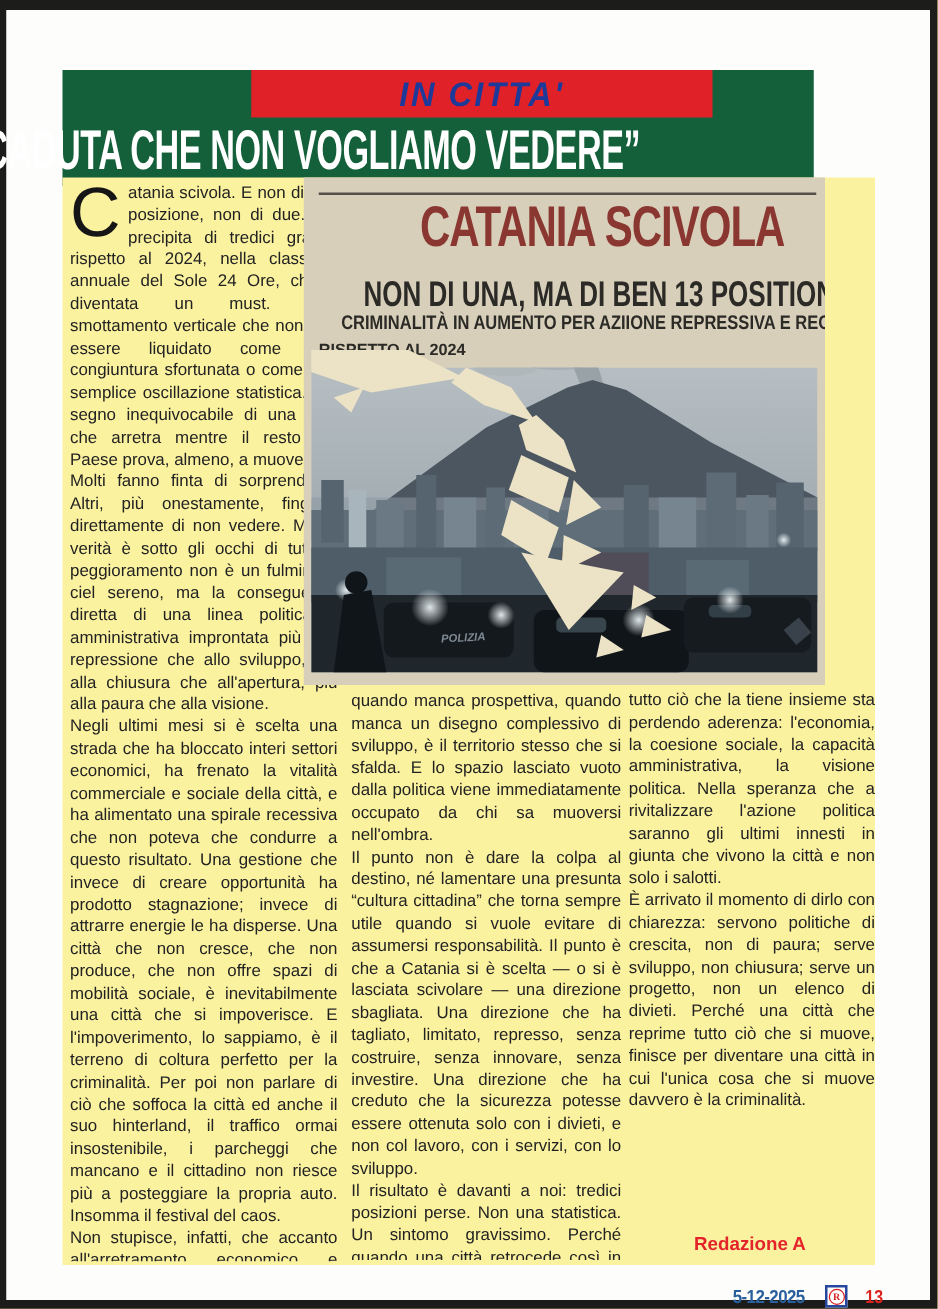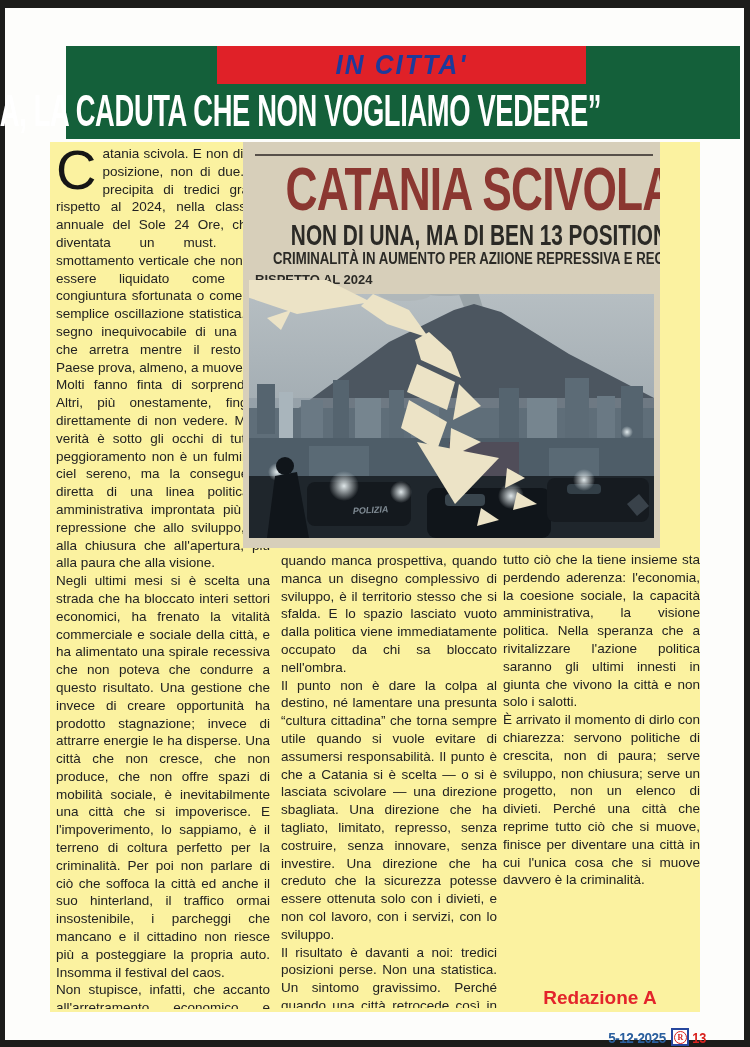--- a/index.html
+++ b/index.html
@@ -7,23 +7,22 @@
     width:750px;height:1047px;position:relative;overflow:hidden;
     background:var(--frame-black,#1c1c1a);
     font-family:"Liberation Sans",sans-serif;
   }
   .page{
     position:absolute;left:5px;top:8px;width:739px;height:1032px;
     background:#fdfdfb;
   }
   
   .green-banner{
-    position:absolute;left:45px;top:38px;width:674px;height:93px;
+    position:absolute;left:45px;top:48px;width:601px;height:93px;
     background:var(--banner-green,#14603a);
-    margin-left:16px;
   }
   .red-bar{
     position:absolute;left:151px;top:0px;width:369px;height:38px;
     background:var(--banner-red,#e02128);
     display:flex;align-items:center;justify-content:center;
   }
   .section-label{
     color:var(--section-blue,#1d3a9b);
     font-size:26px;font-weight:bold;font-style:italic;
     letter-spacing:2px;transform:scaleY(1.05);
@@ -51,34 +50,34 @@
   .col-1{left:6px;top:3px;width:214px;height:864px;}
   .col-2{left:231px;top:410px;width:216px;height:456px;}
   .col-3{left:453px;top:409px;width:197px;height:432px;}
   .dropcap{
     float:left;font-size:56px;line-height:46px;padding:2px 6px 0 0;
     color:#161616;font-weight:normal;
   }
   .byline{
     position:absolute;left:450px;top:845px;width:200px;
     text-align:center;color:var(--byline-red,#e3242b);
-    font-weight:bold;font-size:19px;
+    font-weight:bold;font-size:15px;
   }
   
   .poster{
     position:absolute;left:238px;top:134px;width:417px;height:406px;
     background:var(--poster-beige,#d7cfba);overflow:hidden;
   }
   .poster-rule{
     position:absolute;left:12px;top:12px;width:398px;height:0;
     border-top:2px solid #57504a;
   }
   .poster-title{
     position:absolute;left:0;top:16px;width:100%;text-align:right;
-    color:var(--poster-red,#8b3731);font-size:54px;font-weight:bold;
+    color:var(--poster-red,#8b3731);font-size:41px;font-weight:bold;
     letter-spacing:-1px;white-space:nowrap;
   }
   .poster-title span{display:inline-block;transform:scale(0.82,1.12);transform-origin:center;}
   .poster-subtitle{
     position:absolute;left:0;top:78px;width:100%;text-align:center;
     color:var(--poster-ink,#2b2a26);font-size:26px;font-weight:bold;white-space:nowrap;
   }
   .poster-subtitle span{display:inline-block;transform:scale(0.80,1.1);transform-origin:center;}
   .poster-kicker{
     position:absolute;left:0;top:108px;width:100%;text-align:center;
@@ -86,21 +85,21 @@
   }
   .poster-kicker span{display:inline-block;transform:scale(0.88,1.05);transform-origin:center;}
   .poster-reference{
     position:absolute;left:12px;top:130px;
     color:var(--poster-ink,#2b2a26);font-size:13px;font-weight:bold;
   }
   .poster-photo{position:absolute;left:6px;top:138px;width:405px;height:258px;}
   
   .footer{
     position:absolute;right:36px;top:1018px;height:22px;
-    display:flex;align-items:center;gap:2px;
+    display:flex;align-items:center;gap:13px;
   }
   .footer-date{
     color:var(--footer-blue,#2a5f9e);font-weight:bold;font-size:15px;
     transform:scaleX(0.9);letter-spacing:-0.5px;
   }
   .footer-logo{
     width:18px;height:18px;background:#fff;border:2px solid #27479e;
     box-sizing:border-box;display:flex;align-items:center;justify-content:center;
   }
   .footer-logo-inner{
@@ -128,21 +127,21 @@
   </div>
 
   <div class="article-bg">
     <div class="col col-1" lang="it">
         <p><span class="dropcap">C</span>atania scivola. E non di una posizione, non di due. Ma precipita di tredici gradini rispetto al 2024, nella classifica annuale del Sole 24 Ore, che è diventata un must. Uno smottamento verticale che non può essere liquidato come una congiuntura sfortunata o come una semplice oscillazione statistica. È il segno inequivocabile di una città che arretra mentre il resto del Paese prova, almeno, a muoversi.</p>
         <p>Molti fanno finta di sorprendersi. Altri, più onestamente, fingono direttamente di non vedere. Ma la verità è sotto gli occhi di tutti: il peggioramento non è un fulmine a ciel sereno, ma la conseguenza diretta di una linea politica e amministrativa improntata più alla repressione che allo sviluppo, più alla chiusura che all'apertura, più alla paura che alla visione.</p>
         <p>Negli ultimi mesi si è scelta una strada che ha bloccato interi settori economici, ha frenato la vitalità commerciale e sociale della città, e ha alimentato una spirale recessiva che non poteva che condurre a questo risultato. Una gestione che invece di creare opportunità ha prodotto stagnazione; invece di attrarre energie le ha disperse. Una città che non cresce, che non produce, che non offre spazi di mobilità sociale, è inevitabilmente una città che si impoverisce. E l'impoverimento, lo sappiamo, è il terreno di coltura perfetto per la criminalità. Per poi non parlare di ciò che soffoca la città ed anche il suo hinterland, il traffico ormai insostenibile, i parcheggi che mancano e il cittadino non riesce più a posteggiare la propria auto. Insomma il festival del caos.</p>
         <p>Non stupisce, infatti, che accanto all'arretramento economico e sociale si registri un aumento degli episodi criminali. Perché quando manca lavoro,</p>
       </div>
     <div class="col col-2" lang="it">
-        <p>quando manca prospettiva, quando manca un disegno complessivo di sviluppo, è il territorio stesso che si sfalda. E lo spazio lasciato vuoto dalla politica viene immediatamente occupato da chi sa bloccato nell'ombra.</p>
+        <p>quando manca prospettiva, quando manca un disegno complessivo di sviluppo, è il territorio stesso che si sfalda. E lo spazio lasciato vuoto dalla politica viene immediatamente occupato da chi sa muoversi nell'ombra.</p>
         <p>Il punto non è dare la colpa al destino, né lamentare una presunta “cultura cittadina” che torna sempre utile quando si vuole evitare di assumersi responsabilità. Il punto è che a Catania si è scelta — o si è lasciata scivolare — una direzione sbagliata. Una direzione che ha tagliato, limitato, represso, senza costruire, senza innovare, senza investire. Una direzione che ha creduto che la sicurezza potesse essere ottenuta solo con i divieti, e non col lavoro, con i servizi, con lo sviluppo.</p>
         <p>Il risultato è davanti a noi: tredici posizioni perse. Non una statistica. Un sintomo gravissimo. Perché quando una città retrocede così in fretta, significa che</p>
       </div>
     <div class="col col-3" lang="it">
         <p>tutto ciò che la tiene insieme sta perdendo aderenza: l'economia, la coesione sociale, la capacità amministrativa, la visione politica. Nella speranza che a rivitalizzare l'azione politica saranno gli ultimi innesti in giunta che vivono la città e non solo i salotti.</p>
         <p>È arrivato il momento di dirlo con chiarezza: servono politiche di crescita, non di paura; serve sviluppo, non chiusura; serve un progetto, non un elenco di divieti. Perché una città che reprime tutto ciò che si muove, finisce per diventare una città in cui l'unica cosa che si muove davvero è la criminalità.</p>
       </div>
     <div class="byline">Redazione A</div>
   </div>
 

